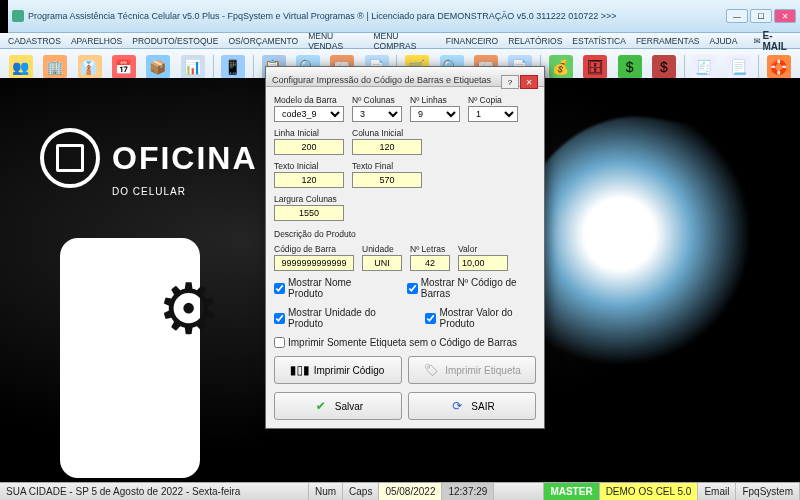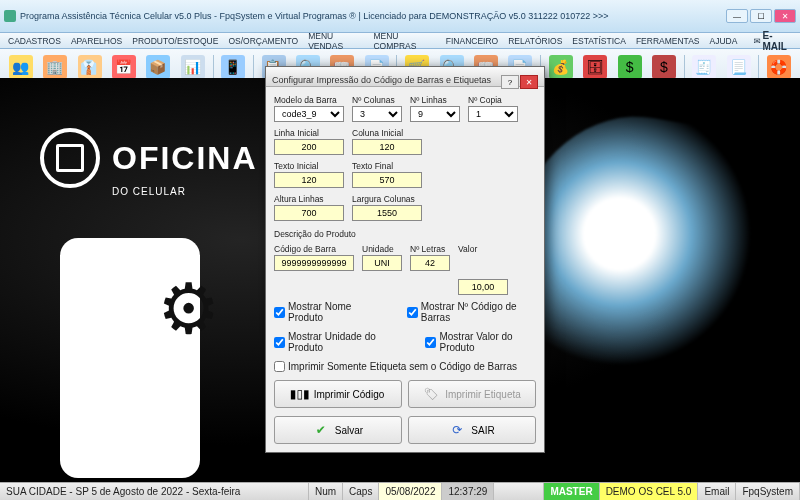--- a/index.html
+++ b/index.html
@@ -1,18 +1,18 @@
 <!DOCTYPE html>
 <html><head>
 <meta charset="utf-8">
 <style>
 * { margin: 0; padding: 0; box-sizing: border-box; font-family: Tahoma, sans-serif; font-size: 10px; }
 body { width: 800px; height: 500px; overflow: hidden; background: #000; position: relative; }
 
-.titlebar { height: 18px; background: linear-gradient(#e8f4fc, #c4e0f4); display: flex; align-items: center; padding: 16px 4px; border-bottom: 1px solid #8fb6d8; }
+.titlebar { height: 18px; background: linear-gradient(#e8f4fc, #c4e0f4); display: flex; align-items: center; padding: 16px 4px; border-bottom: 1px solid #8fb6d8; margin-left: 8px; }
 .titlebar-icon { width: 12px; height: 12px; background: #4a8; margin-right: 4px; border-radius: 2px; }
 .titlebar-text { flex: 1; font-size: 9px; color: #1a3c5a; white-space: nowrap; overflow: hidden; }
 .winctl { display: flex; gap: 2px; }
 .winctl button { width: 22px; height: 14px; border: 1px solid #8fb6d8; background: #e8f4fc; font-size: 8px; cursor: pointer; border-radius: 2px; }
 .winctl button.close { background: #e58; color: #fff; }
 
 .menubar { height: 16px; background: linear-gradient(#f4f9fd, #d8e8f4); display: flex; align-items: center; padding: 0 4px; gap: 2px; border-bottom: 1px solid #8fb6d8; justify-content: space-between; }
 .menubar span { font-size: 8.5px; color: #234; padding: 0 4px; cursor: pointer; }
 .email-btn { margin-left: 6px; display: flex; align-items: center; gap: 2px; font-size: 8.5px; color: #234; }
 
@@ -242,24 +242,20 @@
         <label>Texto Inicial</label>
         <input class="yellow" value="120" style="">
       </div>
       <div class="fld" style="width:70px">
         <label>Texto Final</label>
         <input class="yellow" value="570" style="">
       </div>
     </div>
     <div class="row">
       <div class="fld" style="width:70px">
-        <label>Altura Linhas</label>
-        <input class="yellow" value="700" style="">
-      </div>
-      <div class="fld" style="width:70px">
         <label>Largura Colunas</label>
         <input class="yellow" value="1550" style="">
       </div>
     </div>
 
     <div class="fld" style="margin-top:8px">
       <label>Descrição do Produto</label>
     </div>
 
     <div class="row" style="margin-top:4px">
@@ -270,21 +266,21 @@
       <div class="fld" style="width:40px">
         <label>Unidade</label>
         <input class="yellow" value="UNI" style="">
       </div>
       <div class="fld" style="width:40px">
         <label>Nº Letras</label>
         <input class="yellow" value="42" style="">
       </div>
       <div class="fld" style="width:50px">
         <label>Valor</label>
-        <input class="yellow" style="text-align: center; margin-top: 24px;" value="10,00">
+        <input class="yellow" style="text-align: left;" value="10,00">
       </div>
     </div>
 
     <div class="chk-row" style="margin-top:6px">
       <label class="chk">
           <input type="checkbox" checked="" style="">
           <span>Mostrar Nome Produto</span>
         </label>
       <label class="chk">
           <input type="checkbox" checked="" style="">

